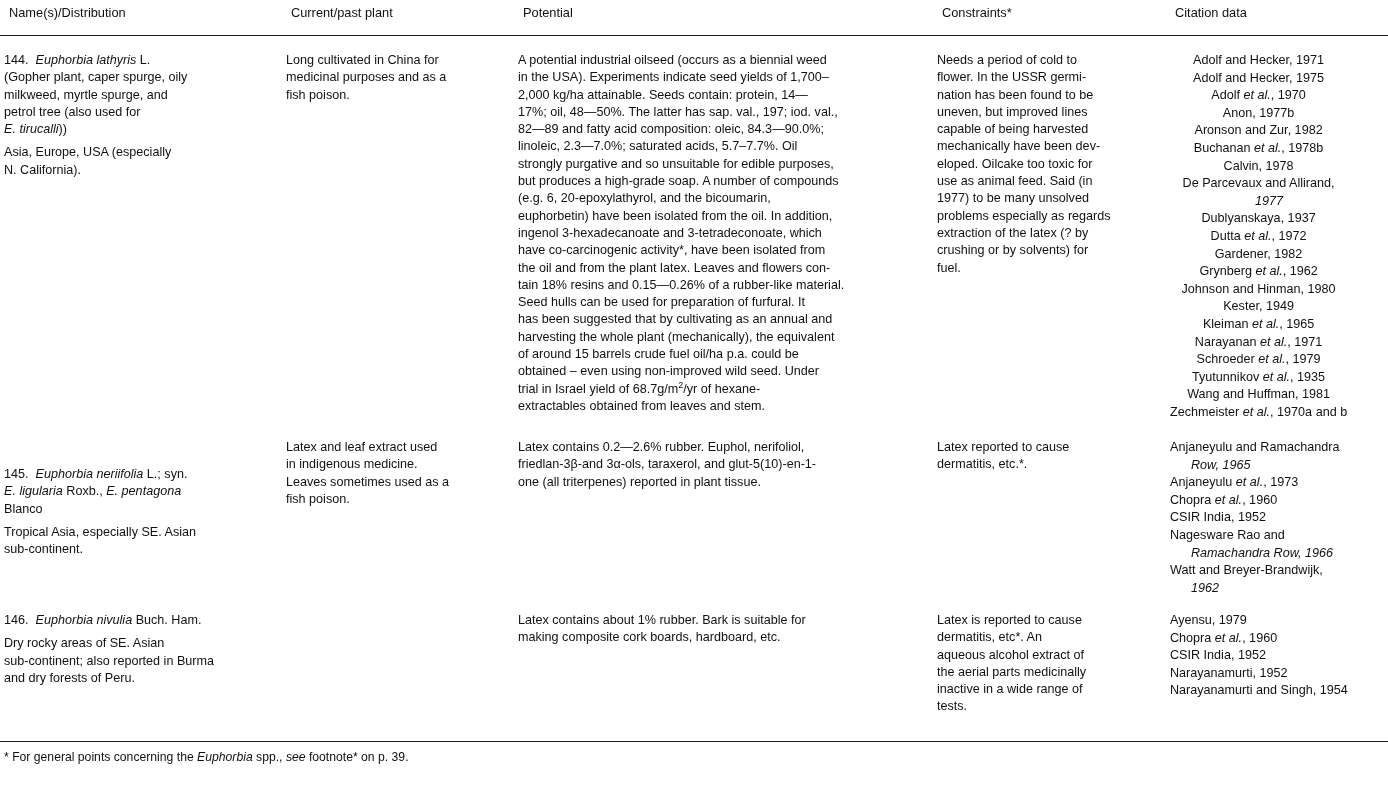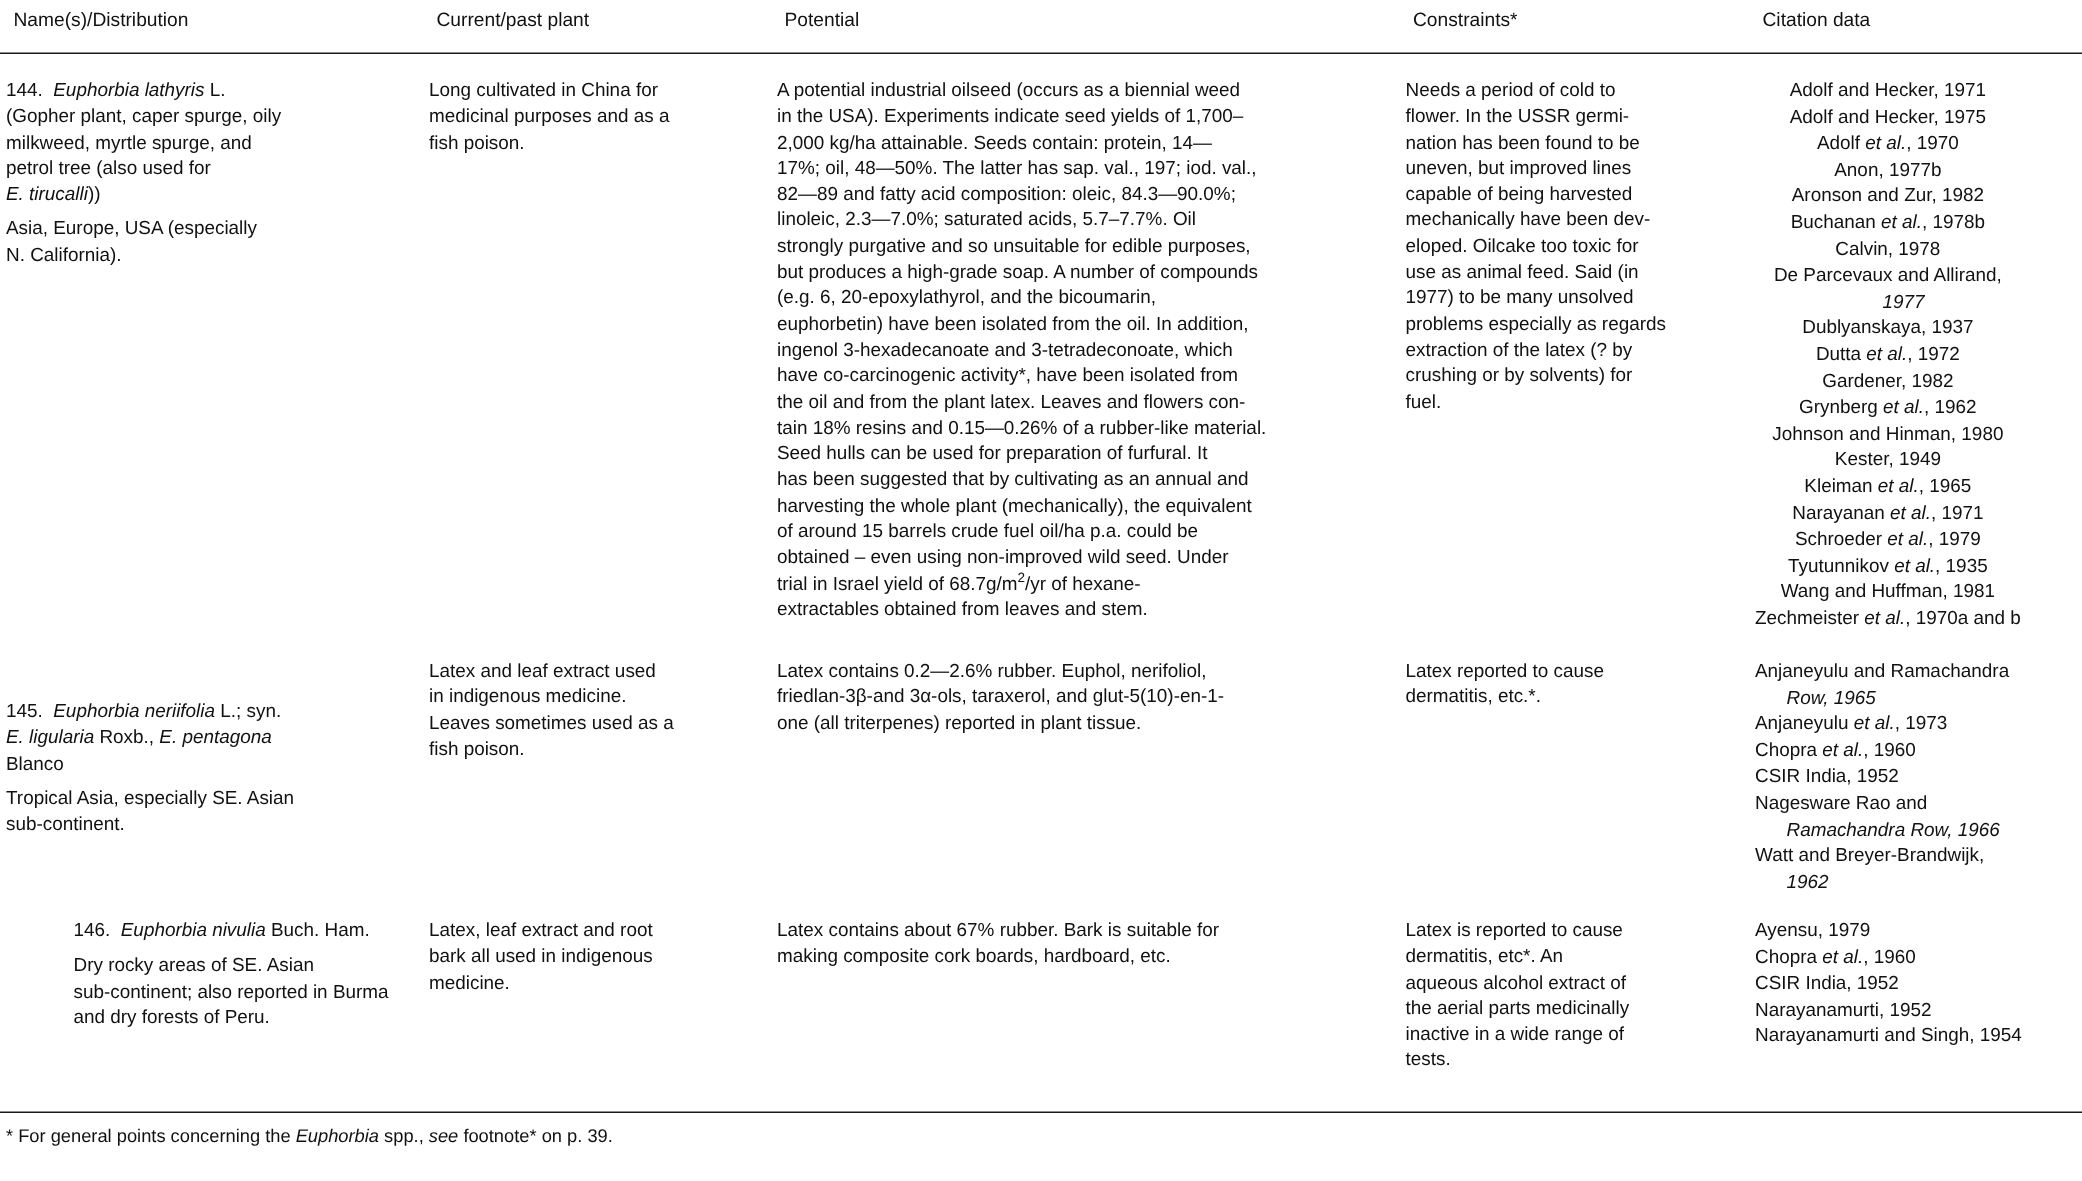--- a/index.html
+++ b/index.html
@@ -163,36 +163,31 @@
       <span class="cite-line indent">Row, 1965</span>
       <span class="cite-line"><span>Anjaneyulu</span><i> et al.</i><span>, 1973</span></span>
       <span class="cite-line"><span>Chopra</span><i> et al.</i><span>, 1960</span></span>
       <span class="cite-line"><span>CSIR India</span><span>, 1952</span></span>
       <span class="cite-line"><span>Nagesware Rao and</span><span></span></span>
       <span class="cite-line indent">Ramachandra Row, 1966</span>
       <span class="cite-line"><span>Watt and Breyer-Brandwijk</span><span>,</span></span>
       <span class="cite-line indent">1962</span>
     </div>
 
-  <div class="col c1" style="top:612px;margin-left:45px;">
+  <div class="col c1" style="top:612px;">
     <span class="line"><span>146.</span>&nbsp; <i>Euphorbia nivulia</i> <span>Buch. Ham.</span></span>
     <span class="para-gap"></span>
     <span class="line">Dry rocky areas of SE. Asian</span>
     <span class="line">sub-continent; also reported in Burma</span>
     <span class="line">and dry forests of Peru.</span>
   </div>
 
-  <div class="col c2" style="top:612px;">
-    <span class="line">Latex, leaf extract and root</span>
-    <span class="line">bark all used in indigenous</span>
-    <span class="line">medicine.</span>
-  </div>
 
   <div class="col c3" style="top:612px;">
-    <span class="line">Latex contains about 67% rubber.  Bark is suitable for</span>
+    <span class="line">Latex contains about 1% rubber.  Bark is suitable for</span>
     <span class="line">making composite cork boards, hardboard, etc.</span>
   </div>
 
   <div class="col c4" style="top:612px;">
     <span class="line">Latex is reported to cause</span>
     <span class="line">dermatitis, etc*.  An</span>
     <span class="line">aqueous alcohol extract of</span>
     <span class="line">the aerial parts medicinally</span>
     <span class="line">inactive in a wide range of</span>
     <span class="line">tests.</span>

